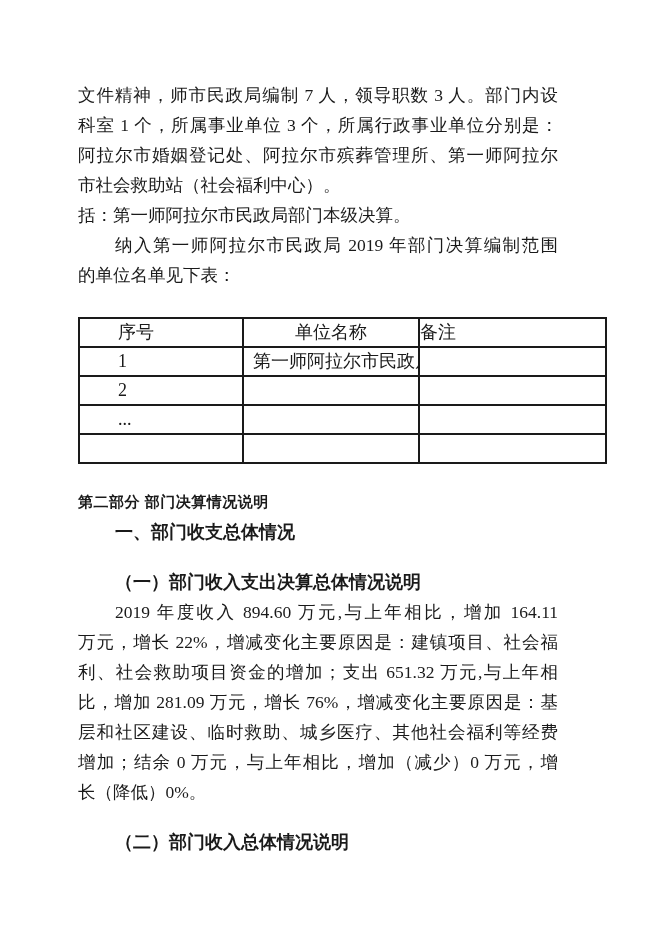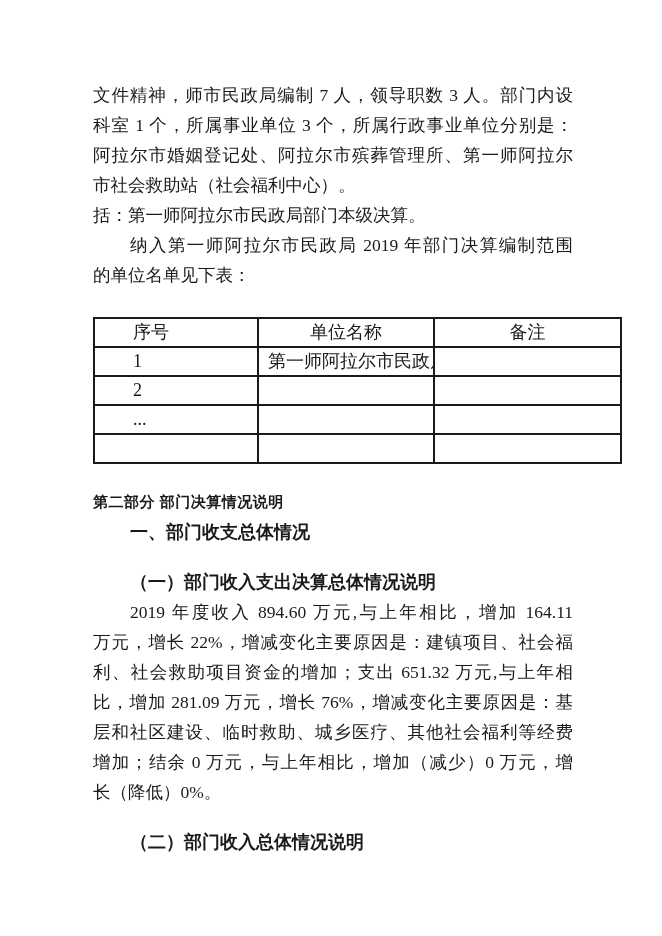--- a/index.html
+++ b/index.html
@@ -7,21 +7,21 @@
   .page {
     position:relative;
     width:662px; height:936px;
     background:#ffffff;
     overflow:hidden;
     font-family:"Liberation Serif","DejaVu Serif",serif;
     color:#1a1a1a;
   }
   .content {
     position:absolute;
-    left:93px; top:80px; width:480px;
+    left:78px; top:80px; width:480px;
     font-size:17.5px;
   }
   .line {
     height:30px; line-height:30px;
     text-align:justify;
     text-align-last:justify;
     white-space:nowrap;
   }
   .line.end { text-align-last:left; }
   .line.fl { text-indent:37px; }
@@ -39,21 +39,21 @@
     font-weight:normal;
     font-size:18px;
     overflow:hidden;
     white-space:nowrap;
   }
   table.unit-table col.c1 { width:164px; }
   table.unit-table col.c2 { width:176px; }
   table.unit-table col.c3 { width:187px; }
   table.unit-table th.h-seq { text-align:left; padding-left:38px; }
   table.unit-table th.h-name { text-align:center; }
-  table.unit-table th.h-note { text-align:center;margin-left:40px; }
+  table.unit-table th.h-note { text-align:left;margin-left:40px; }
   table.unit-table td.c-seq { text-align:left; padding-left:38px; }
   table.unit-table td.c-name { text-align:left; padding-left:9px; }
   table.unit-table td.c-note { text-align:center; }
   .part-title {
     font-family:"Liberation Sans","DejaVu Sans",sans-serif;
     font-weight:bold;
     font-size:15px;
     line-height:30px; height:30px;
     text-align:left;
     letter-spacing:0.5px;

